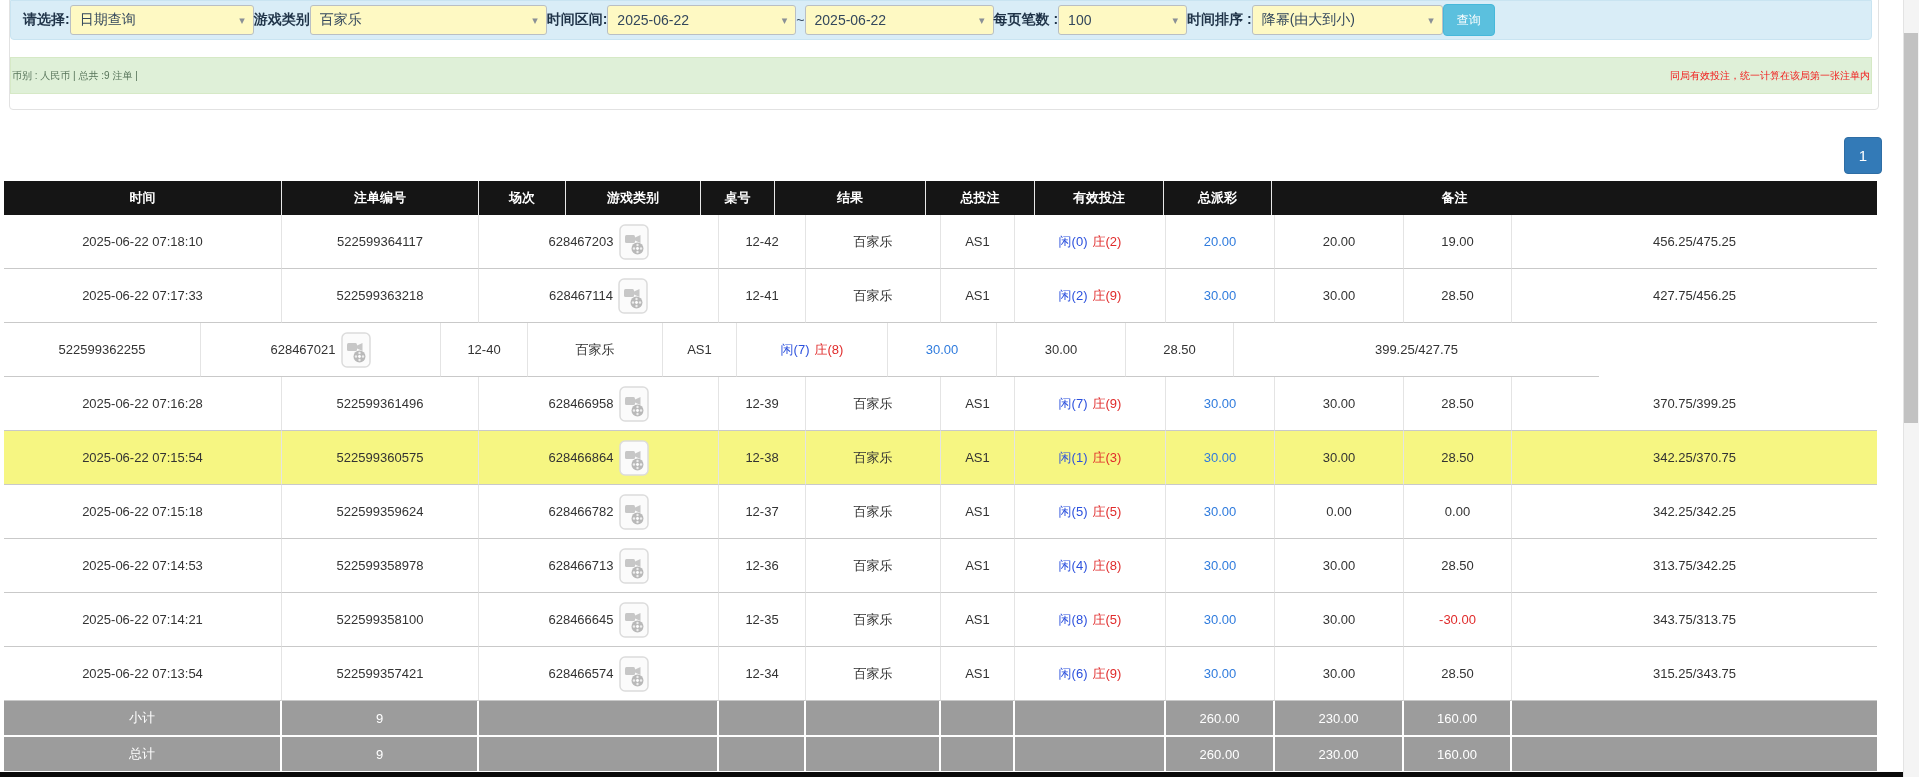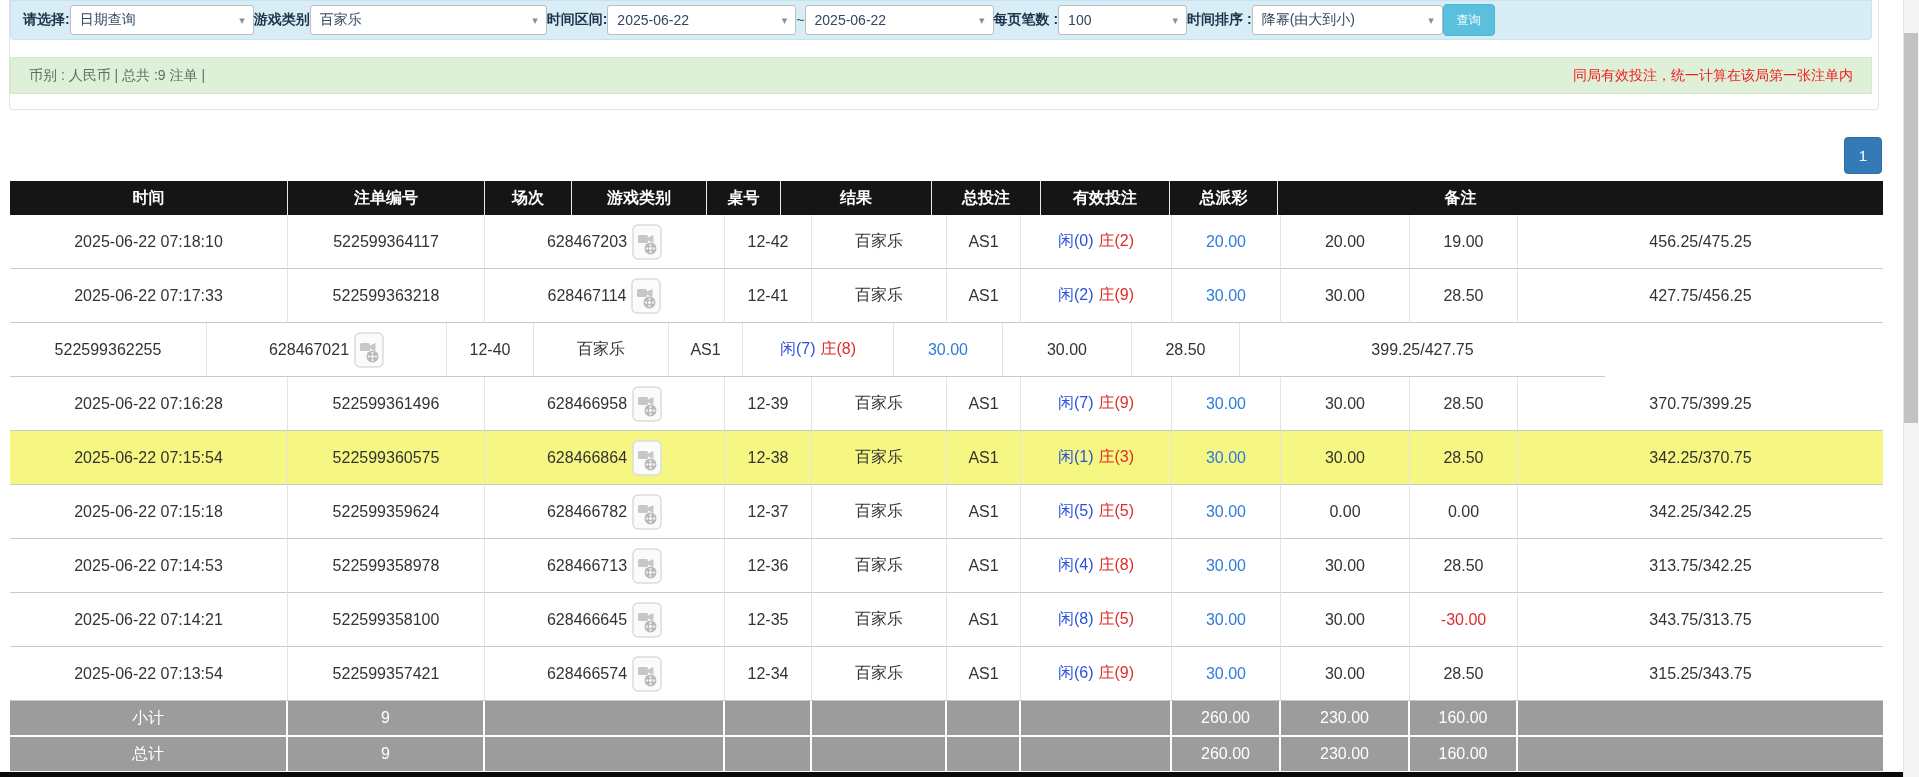--- a/index.html
+++ b/index.html
@@ -8,43 +8,43 @@
 
   
   .top-panel{left:9px;top:-8px;width:1870px;height:118px;background:#fff;
     border:1px solid #e2e2e2;border-radius:0 0 4px 4px;}
 
   
   .filterbar{left:10px;top:0;width:1862px;height:40px;background:#d9edf7;
     border:1px solid #c9e4f1;border-radius:0 0 4px 4px;display:flex;align-items:center;
     padding:0 12px;gap:0;white-space:nowrap;}
   .flabel{font-size:14px;font-weight:bold;color:#1f3348;}
-  .fsel{height:28px;background:#ffffff;border:1px solid #b9bfc4;border-radius:3px;
+  .fsel{height:28px;background:#fef9c3;border:1px solid #b9bfc4;border-radius:3px;
     display:flex;align-items:center;justify-content:space-between;padding:0 8px 0 9px;
     font-size:14px;color:#33475c;cursor:pointer;}
   .fsel .arr{color:#8a9096;font-size:11px;margin-left:6px;}
   .w165{width:165px}.w218{width:218px}.w170{width:170px}.w110{width:110px}.w172{width:172px}
   .tilde{font-size:14px;color:#33475c;}
   .searchbtn{height:30px;padding:0 13px;background:#5bc0de;border:1px solid #46b8da;
     border-radius:4px;color:#fff;font-size:12px;display:flex;align-items:center;cursor:pointer;}
 
   
   .alertbar{left:10px;top:57px;width:1862px;height:37px;background:#dff0d8;
     border:1px solid #d6e9c6;display:flex;align-items:center;justify-content:space-between;
-    padding:0 18px;font-size:14px;}
+    padding:0 1px;font-size:10px;}
   .alert-left{color:#57745a;}
   .alert-right{color:#f21b1b;}
 
   
   .pagebtn{left:1844px;top:137px;width:38px;height:37px;background:#337ab7;border:1px solid #2e6da4;
     border-radius:4px;color:#fff;font-size:15px;display:flex;align-items:center;justify-content:center;
     cursor:pointer;}
 
   
-  .btable{left:10px;top:181px;width:1873px;font-size:16px;color:#333;}
+  .btable{left:4px;top:181px;width:1873px;font-size:13px;color:#333;}
   .trow{display:flex;width:1873px;}
   .cell{display:flex;align-items:center;justify-content:center;box-sizing:border-box;text-align:center;}
   .c0{width:278px}.c1{width:197px}.c2{width:240px}.c3{width:87px}.c4{width:135px}.c5{width:74px}
   .c6{width:151px}.c7{width:109px}.c8{width:129px}.c9{width:108px}.c10{width:365px}
   .thead{background:#151515;}
   .thead .cell{height:34px;color:#fff;font-weight:bold;border-right:1px solid #e8e8e8;}
   .thead .cell:last-child{border-right:none;}
   .drow .cell{height:54px;background:#fff;border-right:1px solid #e4e4e4;border-bottom:1px solid #c9c9c9;}
   .drow .cell:last-child{border-right:none;}
   .drow.highlight .cell{background:#f6f682;text-align:right;}

